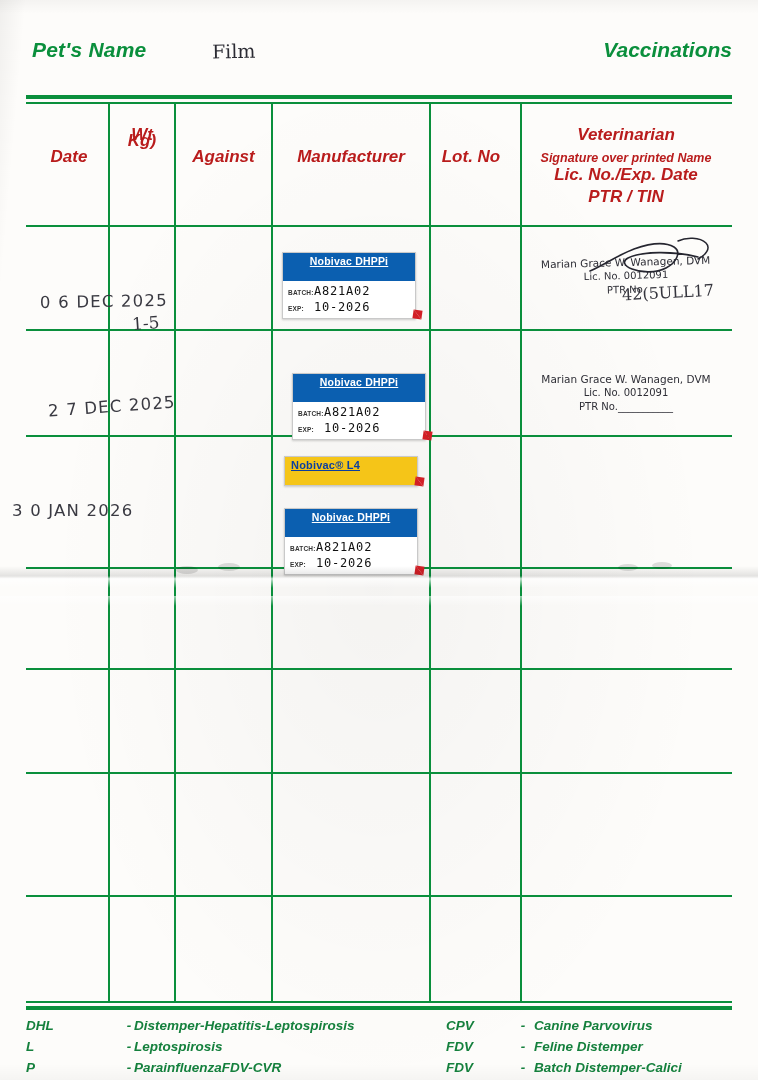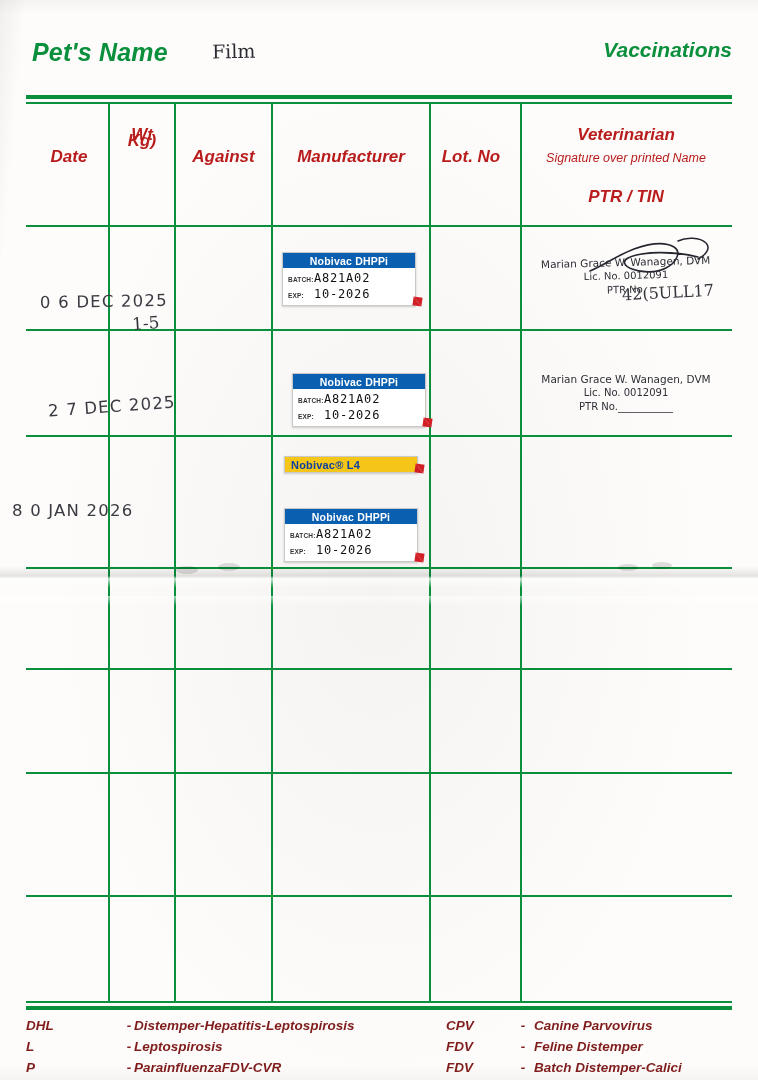--- a/index.html
+++ b/index.html
@@ -48,21 +48,21 @@
     position: absolute;
     left: 26px;
     right: 22px;
     top: 38px;
     height: 42px;
   }
   .pet-name-label {
     position: absolute;
     left: 6px;
     top: 0;
-    font-size: 25px;
+    font-size: 21px;
     font-weight: bold;
     font-style: italic;
     color: #0a8f3c;
     letter-spacing: 0.2px;
   }
   .pet-name-value {
     position: absolute;
     left: 186px;
     top: 2px;
     font-family: "DejaVu Serif", serif;
@@ -115,21 +115,21 @@
 
   .col-head {
     position: absolute;
     text-align: center;
     color: #b91c1c;
     font-weight: bold;
     font-style: italic;
     font-size: 17px;
     line-height: 19px;
   }
-  .col-head.small { font-size: 12.5px; font-style: italic; font-weight: normal; }
+  .col-head.small { font-size: 12.5px; font-style: italic; font-weight: bold; }
 
   
   .stamp {
     position: absolute;
     font-family: "DejaVu Sans", sans-serif;
     font-size: 16.5px;
     letter-spacing: 1.2px;
     color: #3a3a42;
   }
   .hand {
@@ -146,22 +146,23 @@
     background: #ffffff;
     border: 1px solid #c9c9c9;
     box-shadow: 0 1px 2px rgba(0,0,0,0.18);
   }
   .vlabel .bar {
     background: #0b5fb0;
     color: #ffffff;
     font-size: 10.5px;
     font-weight: bold;
     text-align: center;
-    padding: 2px 0 1px 0;
+    padding: 2px 0 14px 0;
     letter-spacing: 0.2px;
+    text-decoration: underline;
   }
   .vlabel .bar.yellow {
     background: #f5c518;
     color: #0b3fa0;
     font-size: 11px;
     text-align: left;
     padding-left: 6px;
   }
   .vlabel .row {
     display: flex;
@@ -218,21 +219,21 @@
     position: absolute;
     pointer-events: none;
   }
 
   
   .legend {
     position: absolute;
     left: 26px;
     top: 1018px;
     width: 706px;
-    color: #7f1d1d;
+    color: #15803d;
     font-weight: bold;
     font-style: italic;
     font-size: 13.5px;
   }
   .legend .lrow { display: flex; align-items: baseline; height: 21px; }
   .legend .c1 { width: 98px; }
   .legend .c2 { width: 10px; text-align: center; }
   .legend .c3 { width: 312px; }
   .legend .c4 { width: 66px; }
   .legend .c5 { width: 22px; text-align: center; }
@@ -283,20 +284,21 @@
   <div class="col-head" style="left:84px; top:36px; width:64px;">Kg)</div>
 
   <div class="col-head" style="left:150px; top:52px; width:95px;">Against</div>
 
   <div class="col-head" style="left:247px; top:52px; width:156px;">Manufacturer</div>
 
   <div class="col-head" style="left:396px; top:52px; width:98px;">Lot. No</div>
 
   <div class="col-head" style="left:496px; top:30px; width:208px;">Veterinarian</div>
   <div class="col-head small" style="left:496px; top:54px; width:208px;">Signature over printed Name</div>
+  <div class="col-head" style="left:496px; top:70px; width:208px;">Lic. No./Exp. Date</div>
   <div class="col-head" style="left:496px; top:92px; width:208px;">PTR / TIN</div>
 
   <div class="stamp" style="left:14px; top:197px; transform:rotate(-1deg);">0 6 DEC 2025</div>
   <div class="hand" style="left:106px; top:218px; transform:rotate(-4deg); font-size:17px;">1-5</div>
 
   <div class="vlabel" style="left:256px; top:157px;">
     <div class="bar">Nobivac DHPPi</div>
     <div class="body">
       <div class="row">
         <span class="k">BATCH:</span>
@@ -337,21 +339,21 @@
     </div>
     <div class="tail"></div>
   </div>
 
   <div class="vetblock" style="left:496px; top:277px; width:208px;">
     <div class="n">Marian Grace W. Wanagen, DVM</div>
     <div class="l">Lic. No. 0012091</div>
     <div class="p">PTR No.___________</div>
   </div>
 
-  <div class="stamp" style="left:-14px; top:406px;">8 0 JAN 2026</div>
+  <div class="stamp" style="left:-14px; top:406px;">3 0 JAN 2026</div>
 
   <div class="vlabel" style="left:258px; top:361px;">
     <div class="bar yellow">Nobivac® L4</div>
     <div class="tail"></div>
   </div>
 
   <div class="vlabel" style="left:258px; top:413px;">
     <div class="bar">Nobivac DHPPi</div>
     <div class="body">
       <div class="row">

